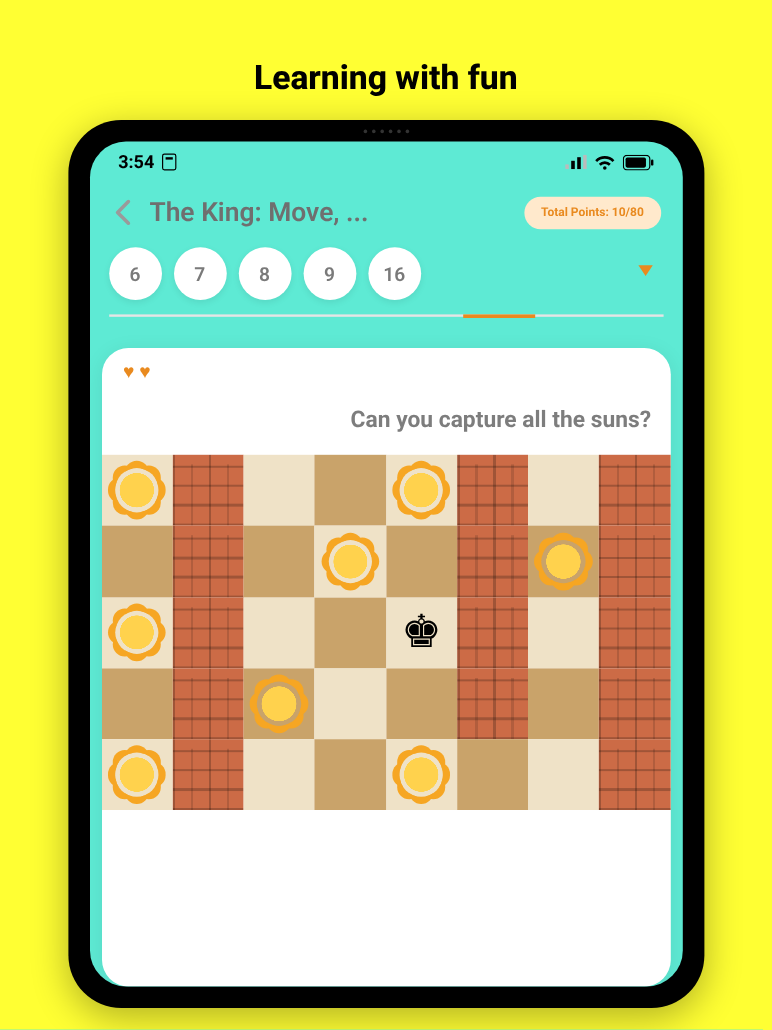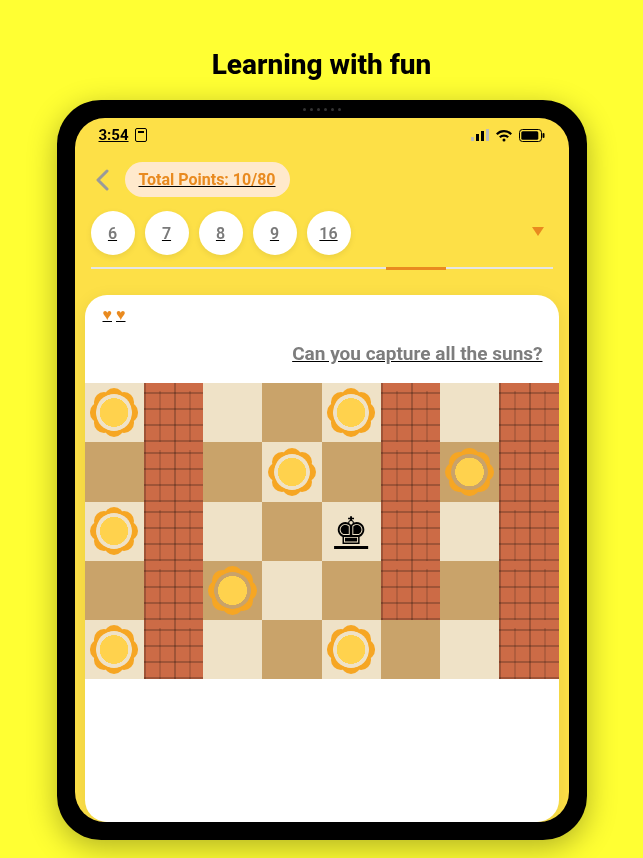--- a/index.html
+++ b/index.html
@@ -33,27 +33,26 @@
   }
   .notch-dots {
     position: absolute;
     top: 8px; left: 50%; transform: translateX(-50%);
     display: flex; gap: 4px;
   }
   .notch-dots span { width: 3px; height: 3px; background: #333; border-radius: 50%; }
   .screen {
     width: 100%;
     height: 100%;
-    background: #fde047;
+    background: #5eead4;
     border-radius: 30px;
     overflow: hidden;
     position: relative;
     display: flex;
     flex-direction: column;
-    text-decoration: underline;
   }
   
   .status-bar {
     height: 34px;
     display: flex;
     align-items: center;
     justify-content: space-between;
     padding: 0 24px;
     font-size: 15px;
     font-weight: 700;
@@ -82,21 +81,21 @@
     font-weight: 600;
     color: #6f6f6f;
     white-space: nowrap;
     overflow: hidden;
     text-overflow: ellipsis;
   }
   .points-pill {
     background: #ffe9cc;
     color: #e98a1f;
     font-weight: 700;
-    font-size: 16px;
+    font-size: 10px;
     padding: 8px 14px;
     border-radius: 18px;
     white-space: nowrap;
   }
   
   .stepper-wrap {
     padding: 0 10px 8px;
   }
   .stepper {
     display:flex;
@@ -251,20 +250,21 @@
         </svg>
       </div>
     </div>
 
     <div class="header-row">
       <div class="back-chevron">
         <svg width="14" height="22" viewBox="0 0 14 22">
           <path d="M12 2 L3 11 L12 20" stroke="#9a9a9a" stroke-width="3" fill="none" stroke-linecap="round" stroke-linejoin="round"></path>
         </svg>
       </div>
+      <div class="lesson-title">The King: Move, ...</div>
       <div class="points-pill">Total Points: 10/80</div>
     </div>
 
     <div class="stepper-wrap">
       <div class="stepper">
         <div class="step">6</div>
         <div class="step">7</div>
         <div class="step">8</div>
         <div class="step">9</div>
         <div class="step">16</div>

